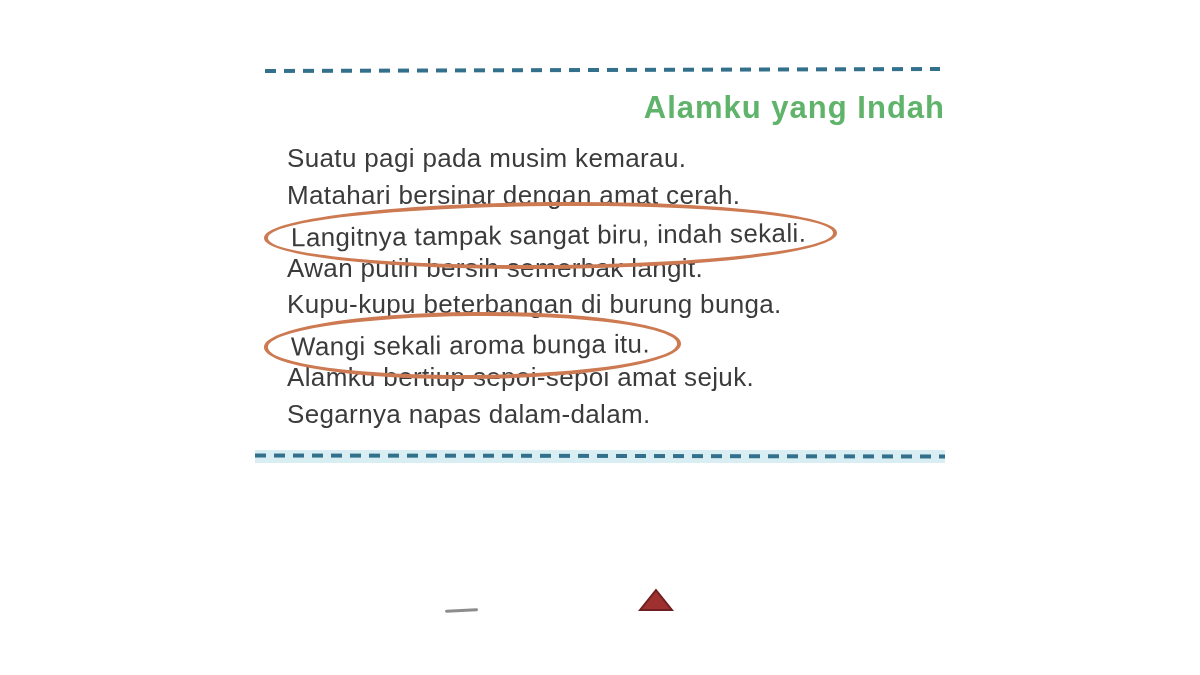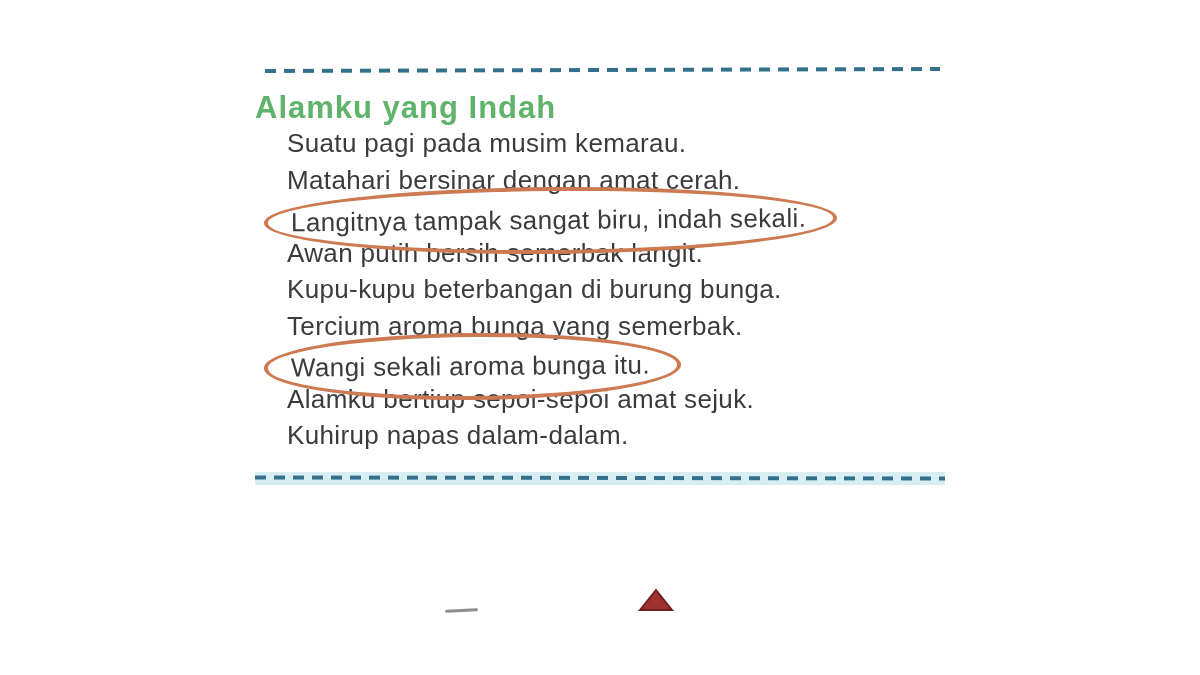--- a/index.html
+++ b/index.html
@@ -20,28 +20,29 @@
     background: repeating-linear-gradient(90deg,
       var(--c-dash_teal) 0 11px, transparent 11px 19px);
   }
   .rule-top {
     margin: 10px 0 0 10px;
     width: 675px;
     transform: rotate(-0.15deg);
   }
   .title {
     margin: 19px 0 0 0;
-    text-align: left;
+    text-align: right;
     font-size: 31px;
     line-height: 34px;
     font-weight: bold;
     letter-spacing: 1px;
     color: var(--c-title_green);
   }
   .poem {
+    margin-top: 15px;
     padding-left: 32px;
     font-size: 26px;
     line-height: 36.5px;
     letter-spacing: 0.35px;
     color: var(--c-text);
     white-space: nowrap;
   }
   .line { height: 36.5px; }
   .oval {
     display: inline-block;
@@ -89,24 +90,23 @@
     <div class="rule rule-top"></div>
 
     <h1 class="title">Alamku yang Indah</h1>
 
     <div class="poem" id="poem">
         <div class="line"><span>Suatu pagi pada musim kemarau.</span></div>
         <div class="line"><span>Matahari bersinar dengan amat cerah.</span></div>
         <div class="line"><span class="oval oval-orange">Langitnya tampak sangat biru, indah sekali.</span></div>
         <div class="line"><span>Awan putih bersih semerbak langit.</span></div>
         <div class="line"><span>Kupu-kupu beterbangan di burung bunga.</span></div>
-        <div class="line"><span>Tercium aroma bunga yang semerbak.</span></div>
         <div class="line"><span class="oval oval-orange">Wangi sekali aroma bunga itu.</span></div>
         <div class="line"><span>Alamku bertiup sepoi-sepoi amat sejuk.</span></div>
-        <div class="line"><span>Kuhirup napas dalam-dalam.</span></div>
+        <div class="line"><span>Segarnya napas dalam-dalam.</span></div>
       </div>
 
     <div class="band">
       <div class="rule rule-bottom"></div>
     </div>
 
     <div class="stray-mark"></div>
 
     <svg class="triangle" width="36" height="26" viewBox="0 0 36 26">
       <polygon points="18,3 34,23 2,23"></polygon>

